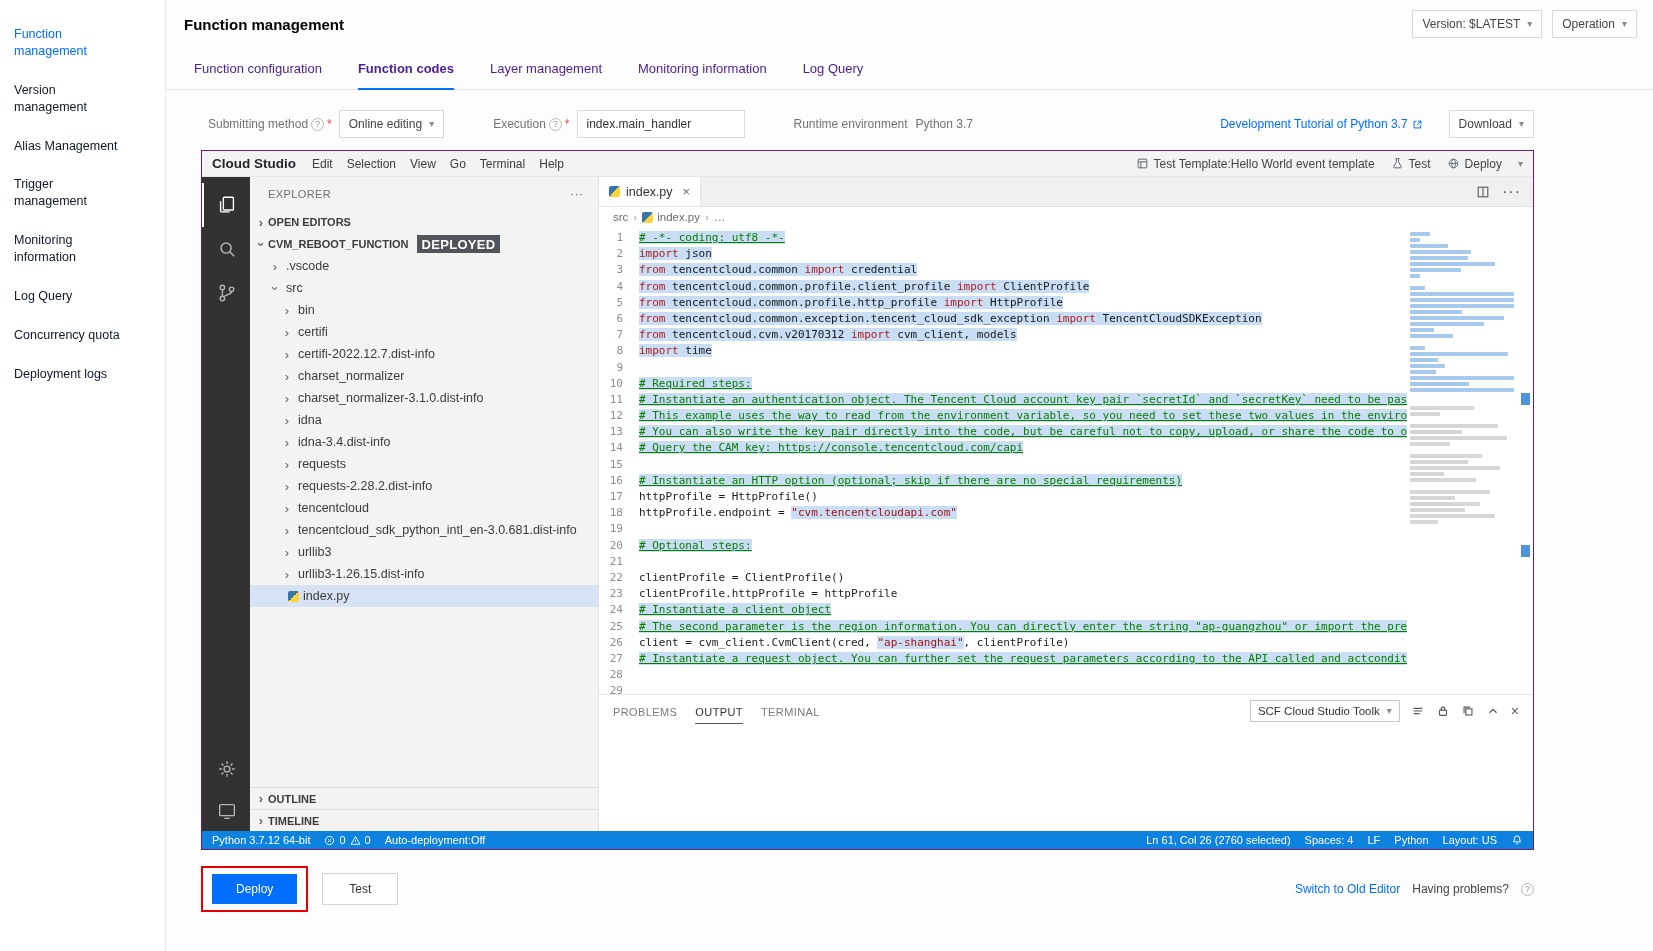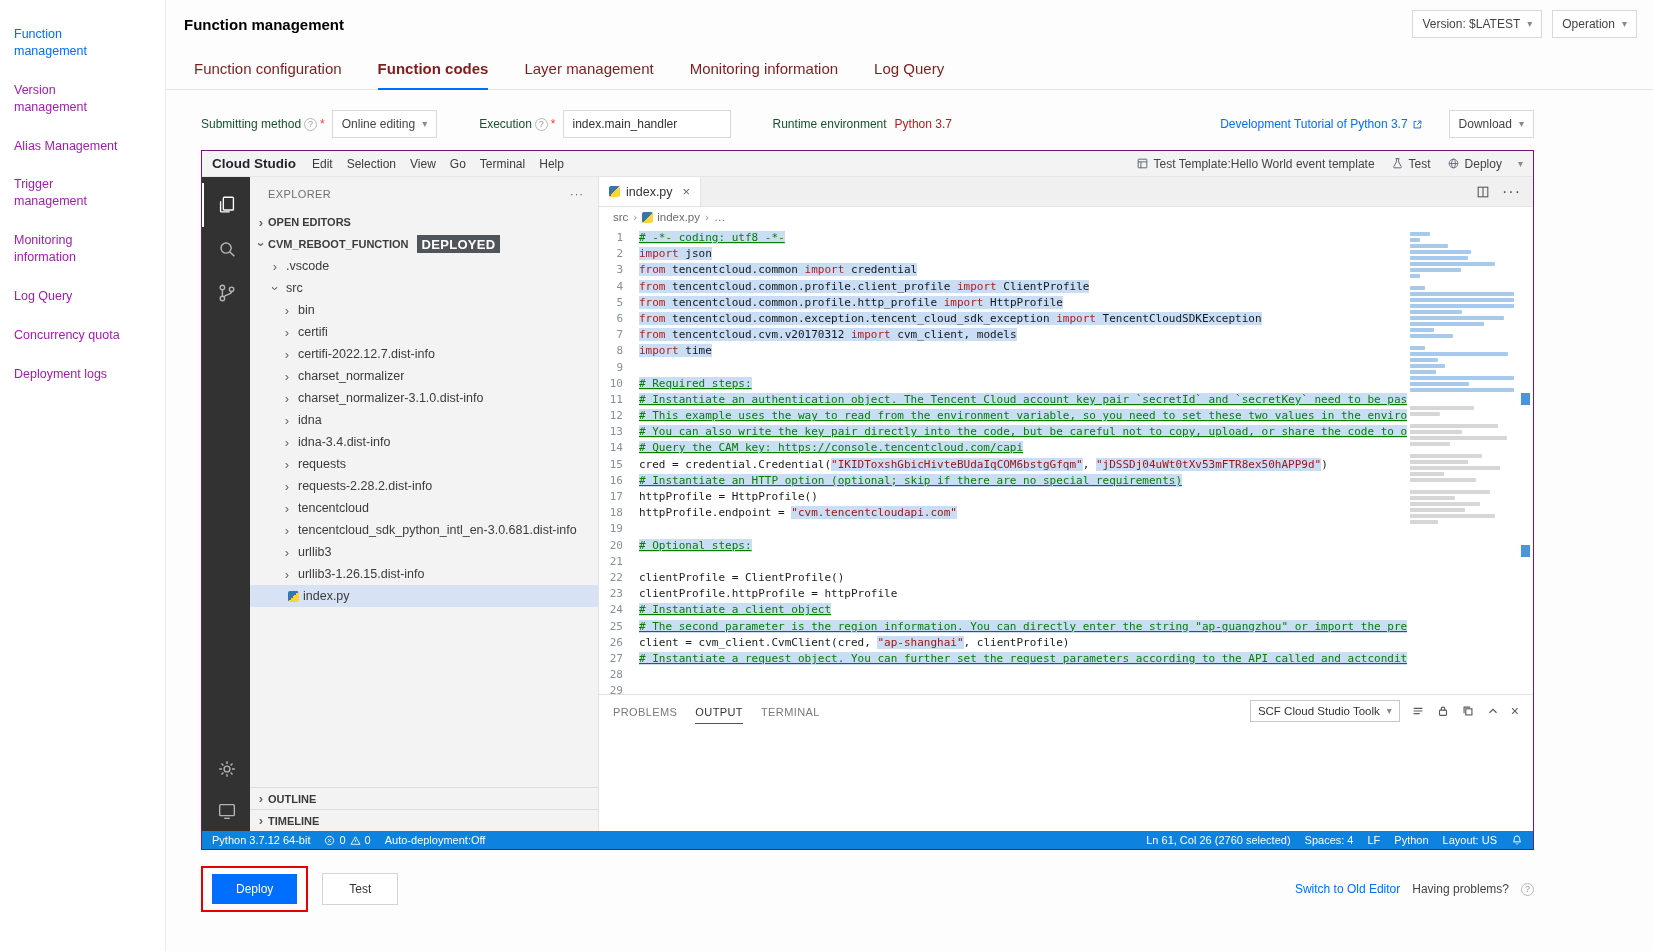--- a/index.html
+++ b/index.html
@@ -2,46 +2,46 @@
 <html><head>
 <meta charset="utf-8">
 <style>
   *{margin:0;padding:0;box-sizing:border-box;}
   html,body{width:1653px;height:951px;overflow:hidden;}
   body{font-family:"Liberation Sans","DejaVu Sans",sans-serif;background:#fff;color:#333;cursor:default;}
   .page{display:flex;width:1653px;height:951px;}
 
   
   .sidebar{width:166px;background:#fff;border-right:1px solid #eaeaea;padding:26px 10px 0 14px;flex-shrink:0;}
-  .side-item{font-size:12.5px;line-height:1.35;color:#a21caf;margin-bottom:22px;cursor:pointer;max-width:108px;}
+  .side-item{font-size:12.5px;line-height:1.35;color:#0f172a;margin-bottom:22px;cursor:pointer;max-width:108px;}
   .side-item.active{color:#006eff;}
 
   
   .main{flex:1;display:flex;flex-direction:column;min-width:0;background:#fdfdfd;}
   .page-header{height:48px;display:flex;align-items:center;justify-content:space-between;padding:0 16px 0 18px;}
   .page-title{font-size:15px;font-weight:bold;color:#000;}
   .header-controls{display:flex;gap:10px;}
   .select-box{height:28px;border:1px solid #d9d9d9;background:#fff;font-size:12px;color:#444;display:inline-flex;align-items:center;padding:0 9px;gap:7px;cursor:pointer;white-space:nowrap;}
   .caret{color:#8a8a8a;font-size:10px;line-height:1;}
 
   .tabs-row{display:flex;gap:36px;padding-left:28px;height:42px;border-bottom:1px solid #e5e5e5;align-items:stretch;}
-  .tab{display:flex;align-items:center;font-size:15px;color:#7f1d1d;cursor:pointer;border-bottom:2px solid transparent;margin-bottom:-1px;}
+  .tab{display:flex;align-items:center;font-size:13px;color:#4c1d95;cursor:pointer;border-bottom:2px solid transparent;margin-bottom:-1px;}
   .tab.active{font-weight:bold;border-bottom-color:#006eff;}
 
   .content{flex:1;padding:20px 0 0 35px;}
 
   
   .code-toolbar{display:flex;align-items:center;width:1333px;margin-bottom:12px;font-size:12px;}
   .tb-group{display:flex;align-items:center;margin-right:42px;}
-  .tb-label{color:#14532d;}
+  .tb-label{color:#737373;margin-left:7px;}
   .help-circle{width:13px;height:13px;border-radius:50%;border:1px solid #b8b8b8;color:#999;font-size:9px;display:inline-flex;align-items:center;justify-content:center;margin:0 3px;flex-shrink:0;}
   .req{color:#e54545;margin-right:7px;}
   .sel-sm{min-width:100px;justify-content:space-between;}
   .exec-input{width:168px;height:28px;border:1px solid #d9d9d9;padding:0 9px;font-size:12px;color:#333;font-family:inherit;background:#fff;}
-  .runtime-value{color:#b91c1c;margin-left:8px;}
+  .runtime-value{color:#737373;margin-left:8px;}
   .tb-right{margin-left:auto;display:flex;align-items:center;gap:26px;}
   .link-blue{color:#006eff;cursor:pointer;text-decoration:none;display:inline-flex;align-items:center;gap:4px;}
 
   
   .ide{width:1333px;height:700px;border:1px solid #701a75;display:flex;flex-direction:column;background:#0f172a;}
   .ide-titlebar{height:26px;background:#f3f3f3;border-bottom:1px solid #e6e6e6;display:flex;align-items:center;padding:0 10px;gap:14px;font-size:12px;color:#3c3c3c;flex-shrink:0;}
   .ide-brand{font-weight:bold;font-size:13.5px;color:#1f2328;margin-right:2px;}
   .menu-item{cursor:pointer;}
   .ide-tb-right{margin-left:auto;display:flex;align-items:center;gap:16px;color:#444;}
   .tb-item{display:inline-flex;align-items:center;gap:5px;cursor:pointer;white-space:nowrap;}
@@ -404,21 +404,21 @@
                   <div class="code-line"><span class="ln">5</span><span class="code-content"><span class="tok-kw">from</span><span class="tok-hl"> tencentcloud.common.profile.http_profile </span><span class="tok-kw">import</span><span class="tok-hl"> HttpProfile</span></span></div>
                   <div class="code-line"><span class="ln">6</span><span class="code-content"><span class="tok-kw">from</span><span class="tok-hl"> tencentcloud.common.exception.tencent_cloud_sdk_exception </span><span class="tok-kw">import</span><span class="tok-hl"> TencentCloudSDKException</span></span></div>
                   <div class="code-line"><span class="ln">7</span><span class="code-content"><span class="tok-kw">from</span><span class="tok-hl"> tencentcloud.cvm.v20170312 </span><span class="tok-kw">import</span><span class="tok-hl"> cvm_client, models</span></span></div>
                   <div class="code-line"><span class="ln">8</span><span class="code-content"><span class="tok-kw">import</span><span class="tok-hl"> time</span></span></div>
                   <div class="code-line"><span class="ln">9</span><span class="code-content"></span></div>
                   <div class="code-line"><span class="ln">10</span><span class="code-content"><span class="tok-com"># Required steps:</span></span></div>
                   <div class="code-line"><span class="ln">11</span><span class="code-content"><span class="tok-com"># Instantiate an authentication object. The Tencent Cloud account key pair `secretId` and `secretKey` need to be pas</span></span></div>
                   <div class="code-line"><span class="ln">12</span><span class="code-content"><span class="tok-com"># This example uses the way to read from the environment variable, so you need to set these two values in the enviro</span></span></div>
                   <div class="code-line"><span class="ln">13</span><span class="code-content"><span class="tok-com"># You can also write the key pair directly into the code, but be careful not to copy, upload, or share the code to o</span></span></div>
                   <div class="code-line"><span class="ln">14</span><span class="code-content"><span class="tok-com"># Query the CAM key: https://console.tencentcloud.com/capi</span></span></div>
-                  <div class="code-line"><span class="ln">15</span><span class="code-content"><span class="tok-plain">cred = credential.Credential(</span><span class="tok-str">"IKIDToxshGbicHivteBUdaIqCOM6bstgGfqm"</span><span class="tok-plain">, </span><span class="tok-str">"jDSSDj04uWt0tXv53mFTR8ex50hAPP9d"</span><span class="tok-plain">)</span></span></div>
+                  <div class="code-line"><span class="ln">15</span></div>
                   <div class="code-line"><span class="ln">16</span><span class="code-content"><span class="tok-com"># Instantiate an HTTP option (optional; skip if there are no special requirements)</span></span></div>
                   <div class="code-line"><span class="ln">17</span><span class="code-content"><span class="tok-plain">httpProfile = HttpProfile()</span></span></div>
                   <div class="code-line"><span class="ln">18</span><span class="code-content"><span class="tok-plain">httpProfile.endpoint = </span><span class="tok-str">"cvm.tencentcloudapi.com"</span></span></div>
                   <div class="code-line"><span class="ln">19</span><span class="code-content"></span></div>
                   <div class="code-line"><span class="ln">20</span><span class="code-content"><span class="tok-com"># Optional steps:</span></span></div>
                   <div class="code-line"><span class="ln">21</span></div>
                   <div class="code-line"><span class="ln">22</span><span class="code-content"><span class="tok-plain">clientProfile = ClientProfile()</span></span></div>
                   <div class="code-line"><span class="ln">23</span><span class="code-content"><span class="tok-plain">clientProfile.httpProfile = httpProfile</span></span></div>
                   <div class="code-line"><span class="ln">24</span><span class="code-content"><span class="tok-com"># Instantiate a client object</span></span></div>
                   <div class="code-line"><span class="ln">25</span><span class="code-content"><span class="tok-com"># The second parameter is the region information. You can directly enter the string "ap-guangzhou" or import the pre</span></span></div>

